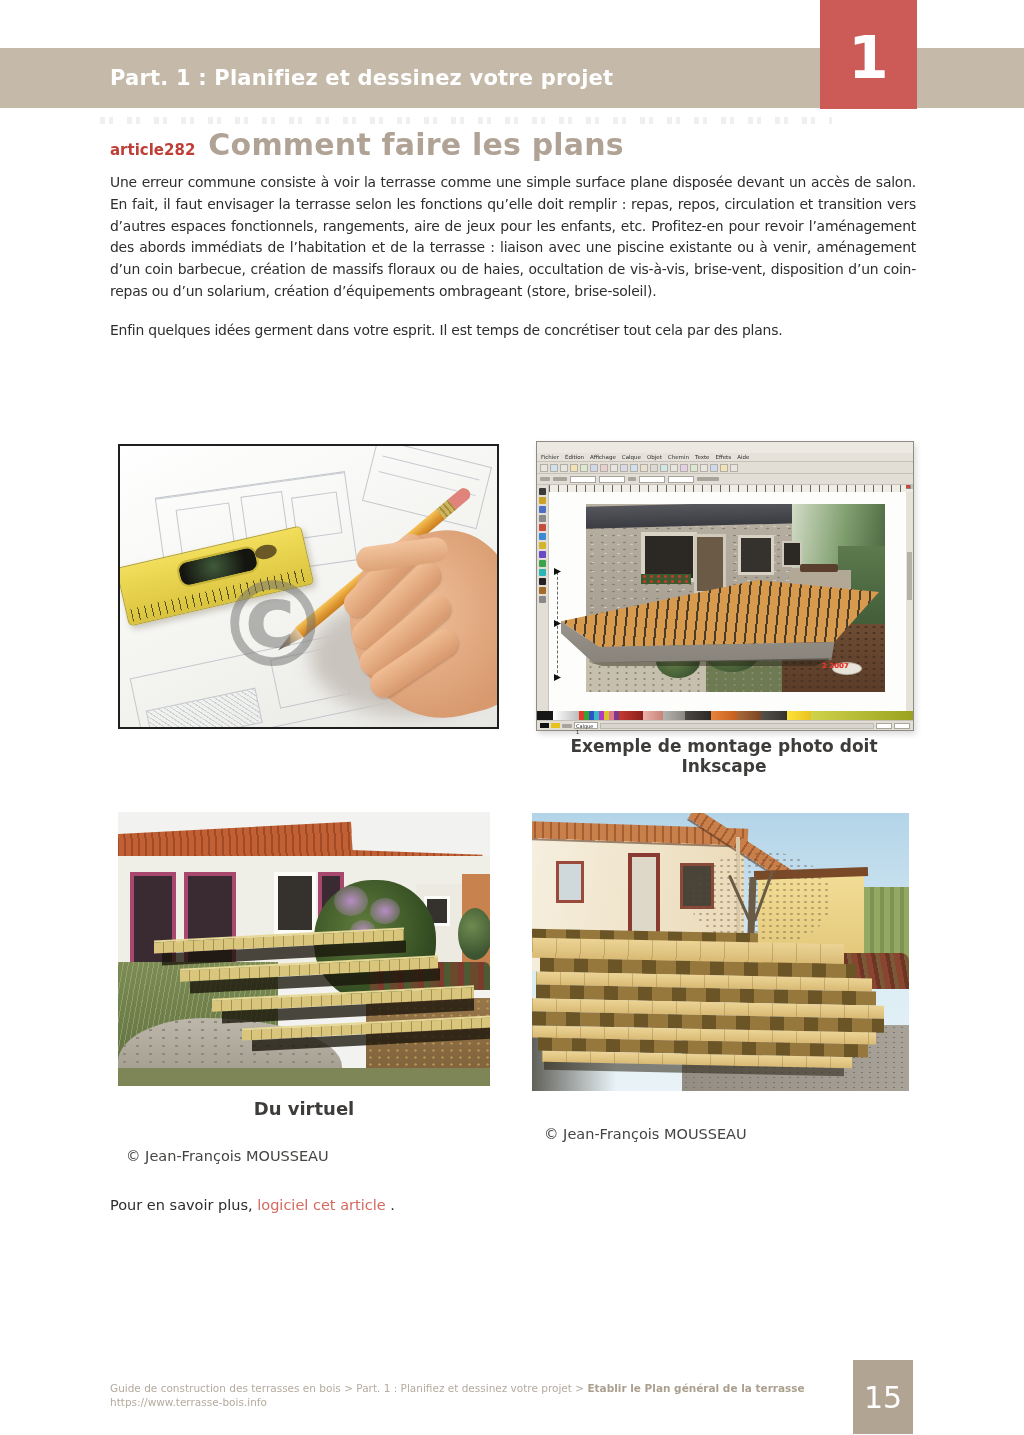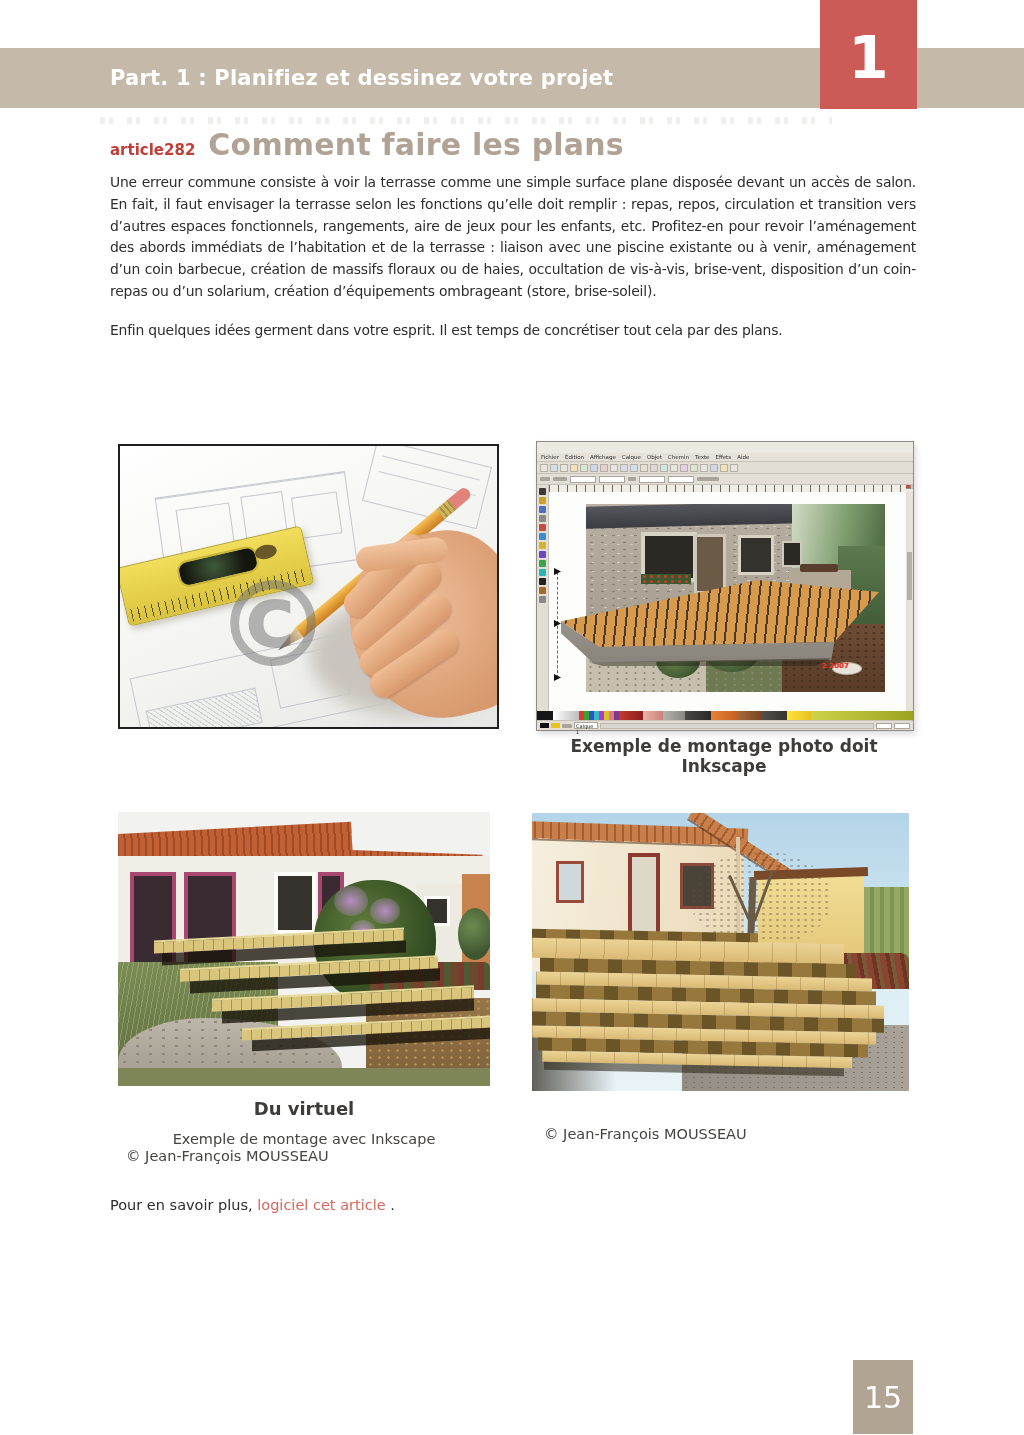--- a/index.html
+++ b/index.html
@@ -430,27 +430,30 @@
     <div class="abs riser4" style="left:4px;top:175px;width:340px;height:14px;"></div>
     <div class="abs tread" style="left:0;top:189px;width:352px;height:13px;"></div>
     <div class="abs riser4" style="left:0;top:202px;width:352px;height:14px;"></div>
     <div class="abs tread" style="left:0;top:216px;width:344px;height:12px;"></div>
     <div class="abs riser4" style="left:6px;top:228px;width:330px;height:13px;"></div>
     <div class="abs tread" style="left:10px;top:241px;width:310px;height:11px;"></div>
     <div class="abs" style="left:12px;top:252px;width:300px;height:8px;background:rgba(40,32,18,.55);transform:skewY(1.2deg);"></div>
   </div>
 
   <div class="abs cap-title" style="left:118px;top:1098px;width:372px;">Du virtuel</div>
-  <div class="abs cap-sub" style="left:118px;top:1131px;width:372px;">Exemple de montage avec Inkscape</div>
   <div class="abs cap-credit" style="left:126px;top:1148px;">© Jean-François MOUSSEAU</div>
   <div class="abs cap-credit" style="left:544px;top:1126px;">© Jean-François MOUSSEAU</div>
 
   <div class="abs morerow">
     <span>Pour en savoir plus, </span><a href="#">logiciel cet article</a><span> .</span>
   </div>
 
   <div class="abs wm-c">©</div>
 
+  <div class="abs foot">
+    <div><span>Guide de construction des terrasses en bois &gt; Part. 1 : Planifiez et dessinez votre projet &gt; </span><b>Etablir le Plan général de la terrasse</b></div>
+    <div>https://www.terrasse-bois.info</div>
+  </div>
   <div class="abs pagebox">
     <span>15</span>
   </div>
 
 </div>
 
 </body></html>

